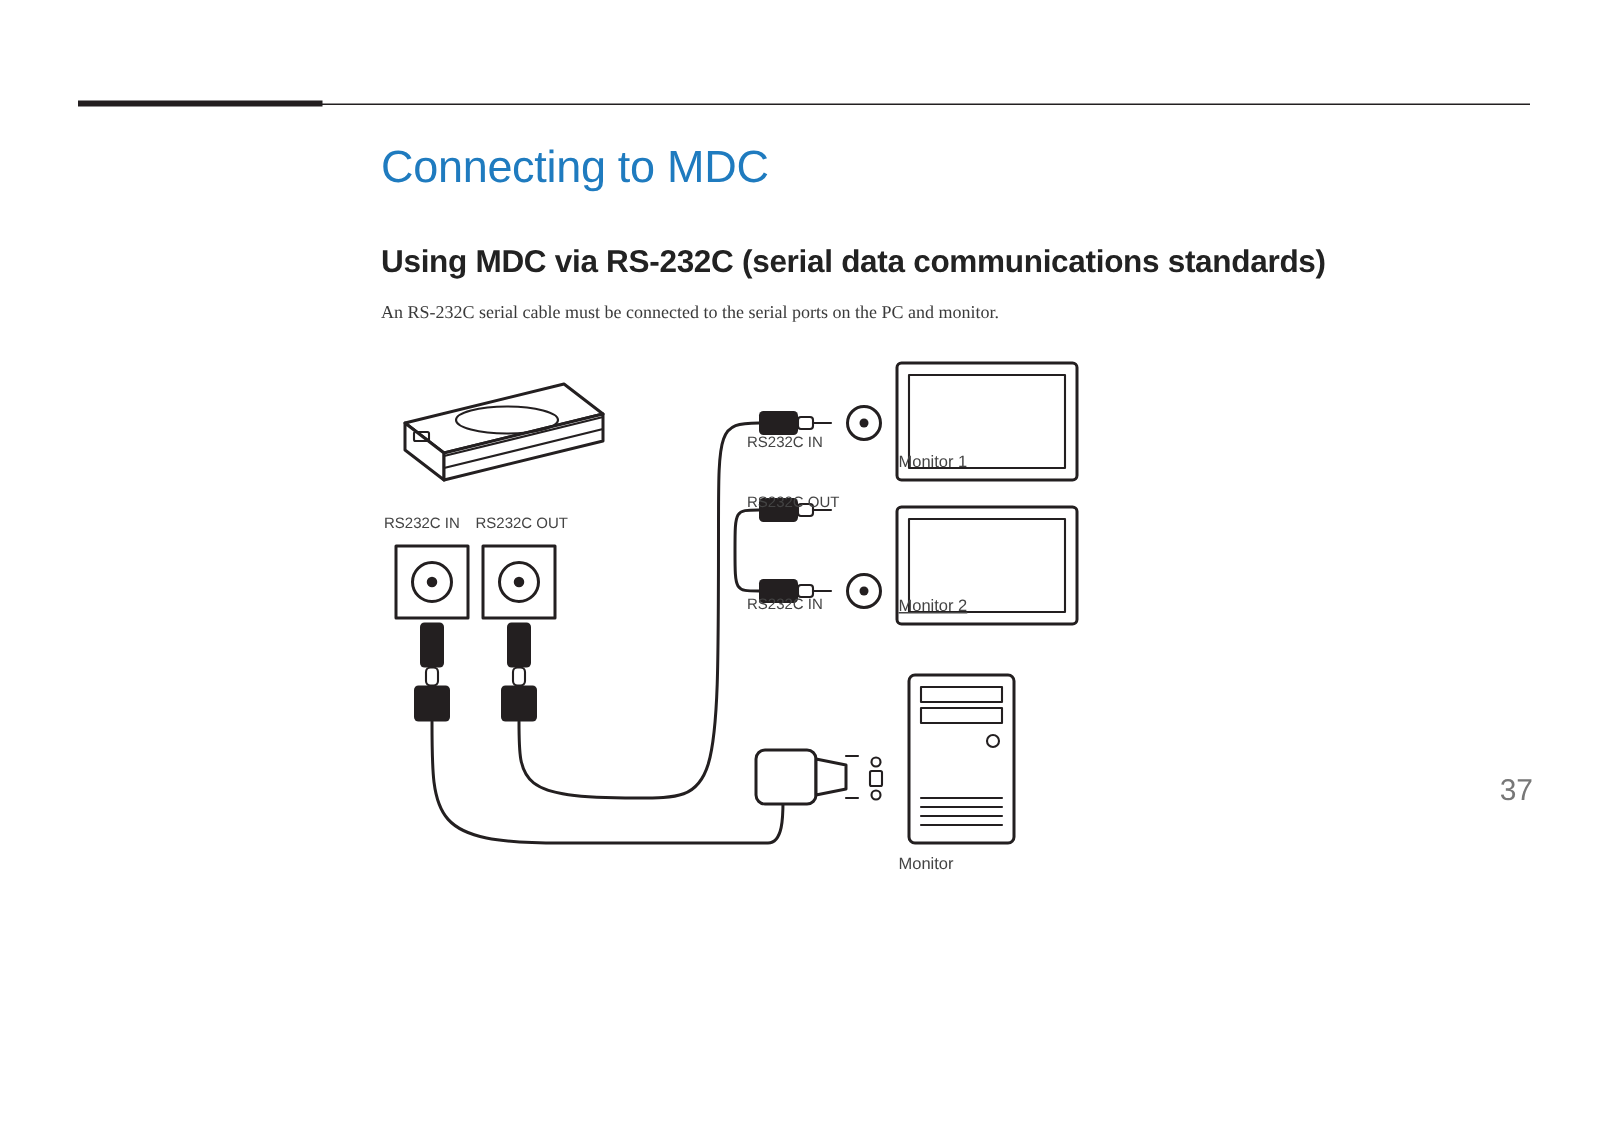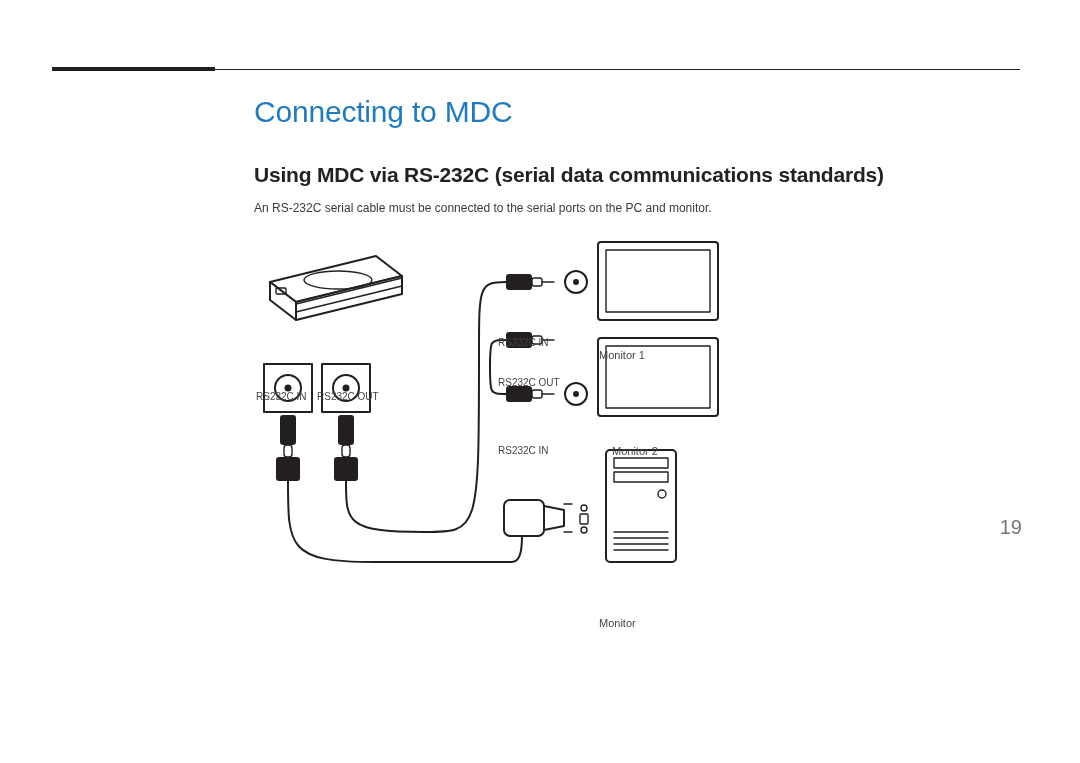--- a/index.html
+++ b/index.html
@@ -6,44 +6,44 @@
   html, body { width: 1080px; height: 763px; background: #fff; font-family: Arial, Helvetica, sans-serif; color: #231f20; }
   .page { position: relative; width: 1080px; height: 567px; }
 
   
   .hr-line { position: absolute; left: 52px; top: 69px; width: 968px; height: 0; border-top: 1px solid #231f20; }
   .hr-tick { position: absolute; left: 52px; top: 67px; width: 163px; height: 4px; background: #231f20; }
 
   
   .h1 { position: absolute; left: 254px; top: 95px; font-size: 30px; font-weight: 400; color: #1f7bbf; letter-spacing: -0.2px; }
   .h2 { position: absolute; left: 254px; top: 163px; font-size: 21px; font-weight: 700; color: #222; letter-spacing: -0.2px; }
-  .p1 { position: absolute; left: 254px; top: 201px; font-size: 12px; color: #3a3a3a; }
+  .p1 { position: absolute; left: 254px; top: 201px; font-size: 12px; color: #3a3a3a; font-family: Liberation Serif, serif; }
   .page-num { position: absolute; right: 58px; bottom: 28px; font-size: 20px; color: #777; }
 
   
-  .lbl { position: absolute; font-size: 11px; color: #444; margin-top: 47px; }
+  .lbl { position: absolute; font-size: 11px; color: #444; }
   .lbl.small { font-size: 10px; }
 
   
   .diagram { position: absolute; left: 254px; top: 232px; width: 520px; height: 360px; }
 
   svg { overflow: visible; }
 </style>
 </head>
 <body>
 
 <div class="page">
   <div class="hr-line" data-name="header-rule"></div>
   <div class="hr-tick" data-name="header-tick"></div>
 
   <div class="h1" data-name="section-title">Connecting to MDC</div>
   <div class="h2" data-name="section-subtitle">Using MDC via RS-232C (serial data communications standards)</div>
   <div class="p1" data-name="section-note">An RS-232C serial cable must be connected to the serial ports on the PC and monitor.</div>
 
-  <div class="page-num" data-name="page-number">19</div>
+  <div class="page-num" data-name="page-number">37</div>
 
   <svg class="diagram" data-name="connection-diagram" viewBox="0 0 520 360">
     <defs>
 
       <style>
         .s  { fill:none; stroke:#231f20; stroke-width:2; stroke-linejoin:round; stroke-linecap:round; }
         .s1 { fill:none; stroke:#231f20; stroke-width:1.4; stroke-linejoin:round; stroke-linecap:round; }
         .sf { fill:#231f20; }
         .w  { fill:#fff; }
       </style>
@@ -158,17 +158,17 @@
   </svg>
 
 </div>
 
 <div class="lbl small" style="position:absolute; left:256px; top:344px;" data-name="box-label-rs232c-in-real">RS232C IN</div>
 <div class="lbl small" style="position:absolute; left:317px; top:344px;" data-name="box-label-rs232c-out-real">RS232C OUT</div>
 <div class="lbl small" style="position:absolute; left:498px; top:290px;" data-name="cable-label-rs232c-in-a">RS232C IN</div>
 <div class="lbl small" style="position:absolute; left:498px; top:330px;" data-name="cable-label-rs232c-out-a">RS232C OUT</div>
 <div class="lbl small" style="position:absolute; left:498px; top:398px;" data-name="cable-label-rs232c-in-b">RS232C IN</div>
 <div class="lbl" style="position:absolute; left:599px; top:302px;" data-name="monitor1-label-real">Monitor 1</div>
-<div class="lbl" style="position:absolute; left:612px; top:398px;" data-name="monitor2-label-real">Monitor 2</div>
+<div class="lbl" style="position:absolute; left:599px; top:398px;text-decoration:underline;" data-name="monitor2-label-real">Monitor 2</div>
 <div class="lbl" style="position:absolute; left:599px; top:570px;" data-name="computer-label-real">Monitor</div>
 
 <style>
 </style>
 
 </body></html>

